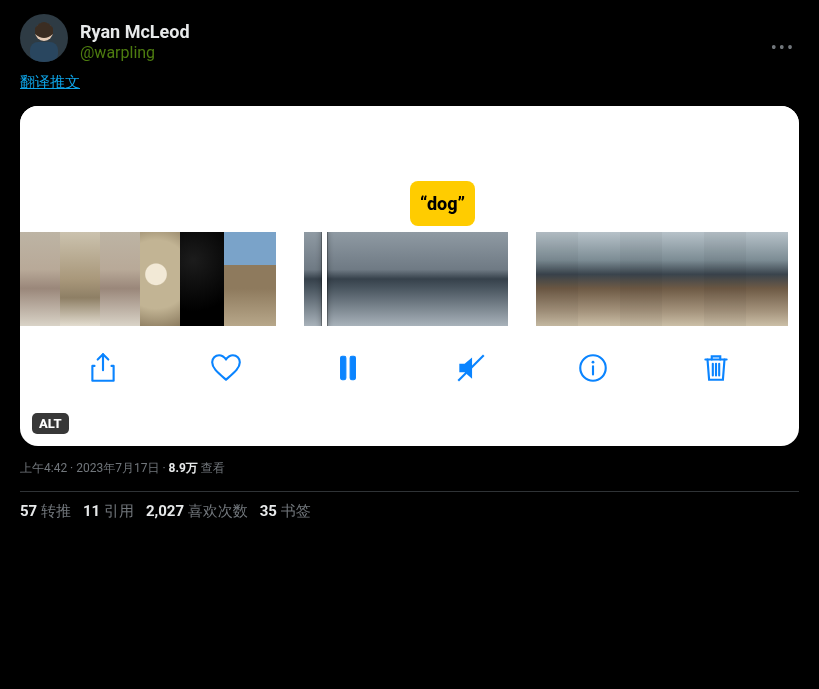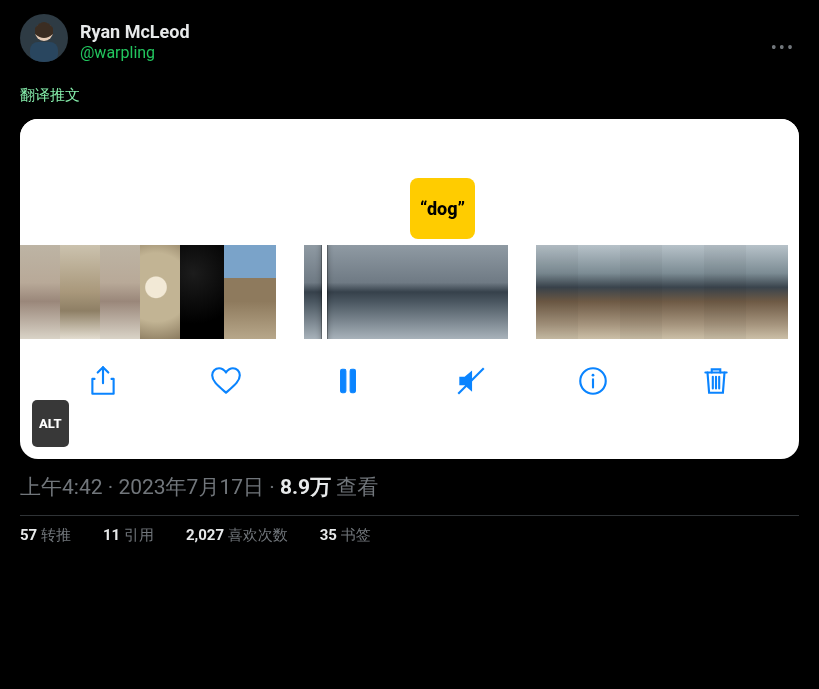--- a/index.html
+++ b/index.html
@@ -32,41 +32,42 @@
   .who {
     display: flex;
     flex-direction: column;
     line-height: 1.2;
   }
   .display-name {
     font-weight: 700;
     font-size: 18px;
   }
   .handle {
-    color: #22c55e;
+    color: #4d7c0f;
     font-size: 16px;
   }
   .more {
     margin-left: auto;
     color: #71767b;
     padding: 4px;
     letter-spacing: 2px;
     font-size: 18px;
   }
   .body-text {
     margin-top: 14px;
     font-size: 22px;
     line-height: 1.35;
     font-weight: 400;
   }
   .translate {
-    margin-top: 24px;
-    color: #86efac;
+    margin-top: 11px;
+    color: #0ea5e9;
     font-size: 15px;
     cursor: pointer;
+    text-decoration: underline;
   }
   .media-card {
     margin-top: 14px;
     border-radius: 18px;
     background: #fff;
     overflow: hidden;
     height: 340px;
     position: relative;
   }
   .media-top {
@@ -75,21 +76,21 @@
     position: relative;
   }
   .bubble {
     position: absolute;
     left: 390px;
     bottom: 6px;
     background: #ffcc00;
     color: #000;
     font-weight: 800;
     font-size: 18px;
-    padding: 20px 10px;
+    padding: 12px 10px;
     border-radius: 8px;
   }
   .yellow-tick {
     position: absolute;
     left: 470px;
     bottom: -6px;
     width: 18px;
     height: 6px;
     background: #ffcc00;
     border-radius: 2px;
@@ -155,38 +156,38 @@
   .ios-blue { stroke: #0a84ff; color: #0a84ff; }
 
   .alt-badge {
     position: absolute;
     left: 12px;
     bottom: 12px;
     background: rgba(0,0,0,0.78);
     color: #fff;
     font-size: 13px;
     font-weight: 800;
-    padding: 16px 7px;
+    padding: 3px 7px;
     border-radius: 5px;
   }
 
   .meta {
     margin-top: 14px;
     color: #71767b;
-    font-size: 21px;
+    font-size: 12px;
   }
   .meta b { color: #e7e9ea; font-weight: 700; }
   .divider {
     border: none;
     border-top: 1px solid #2f3336;
     margin: 14px 0 10px 0;
   }
   .stats {
     display: flex;
-    gap: 32px;
+    gap: 12px;
     font-size: 15px;
     color: #71767b;
   }
   .stats b { color: #e7e9ea; font-weight: 700; }
 </style>
 </head>
 <body>
 
 <div class="tweet">
 

